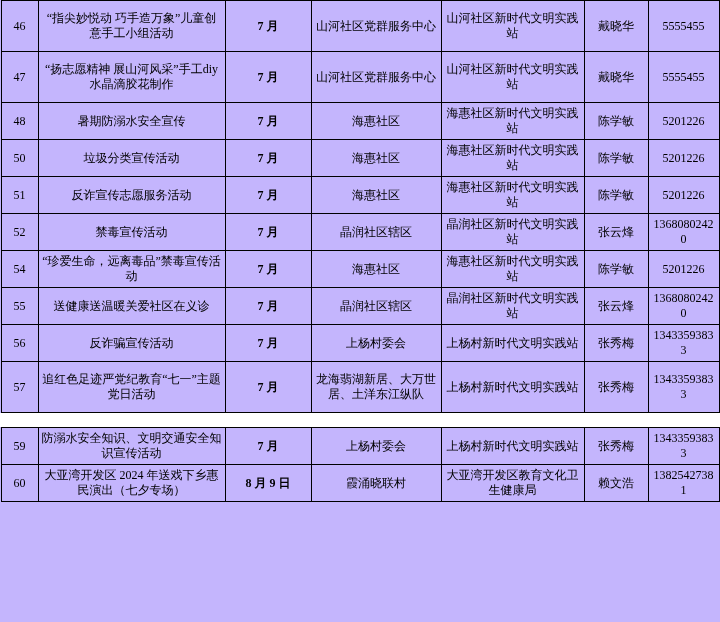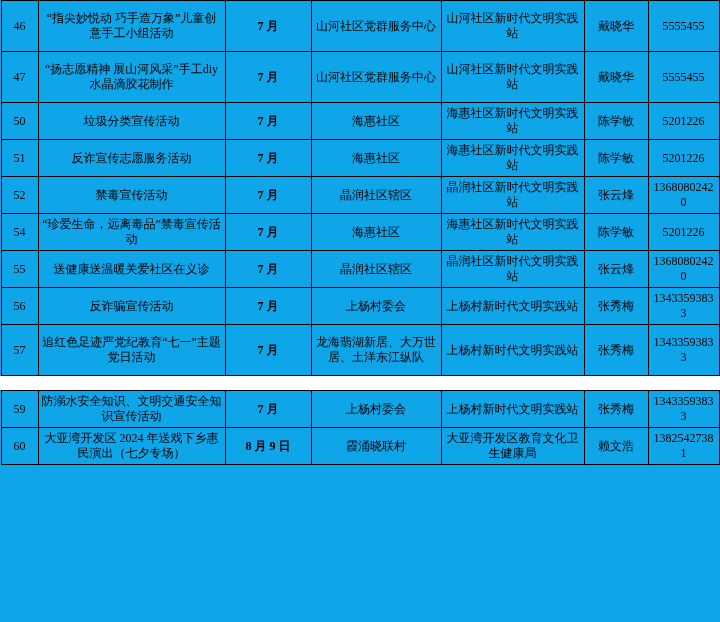--- a/index.html
+++ b/index.html
@@ -11,21 +11,21 @@
     width: 720px;
     height: 622px;
     font-family: "Liberation Serif", "DejaVu Serif", serif;
     color: #000000;
     overflow: hidden;
   }
   .page {
     position: relative;
     width: 720px;
     height: 622px;
-    background: #0ea5e9;
+    background: #c4b5fd;
   }
   table.doc-table {
     border-collapse: collapse;
     width: 718px;
     margin: 0 auto;
     table-layout: fixed;
   }
   table.doc-table td {
     border: 1px solid #000000;
     font-size: 12px;
@@ -88,20 +88,29 @@
       <tr class="row-tall">
         <td class="cell-no">47</td>
         <td class="cell-name">“扬志愿精神 展山河风采”手工diy 水晶滴胶花制作</td>
         <td class="cell-time">7 月</td>
         <td class="cell-place">山河社区党群服务中心</td>
         <td class="cell-unit">山河社区新时代文明实践站</td>
         <td class="cell-person">戴晓华</td>
         <td class="cell-phone">5555455</td>
       </tr>
       <tr class="row-mid">
+        <td class="cell-no">48</td>
+        <td class="cell-name">暑期防溺水安全宣传</td>
+        <td class="cell-time">7 月</td>
+        <td class="cell-place">海惠社区</td>
+        <td class="cell-unit">海惠社区新时代文明实践站</td>
+        <td class="cell-person">陈学敏</td>
+        <td class="cell-phone">5201226</td>
+      </tr>
+      <tr class="row-mid">
         <td class="cell-no">50</td>
         <td class="cell-name">垃圾分类宣传活动</td>
         <td class="cell-time">7 月</td>
         <td class="cell-place">海惠社区</td>
         <td class="cell-unit">海惠社区新时代文明实践站</td>
         <td class="cell-person">陈学敏</td>
         <td class="cell-phone">5201226</td>
       </tr>
       <tr class="row-mid">
         <td class="cell-no">51</td>

